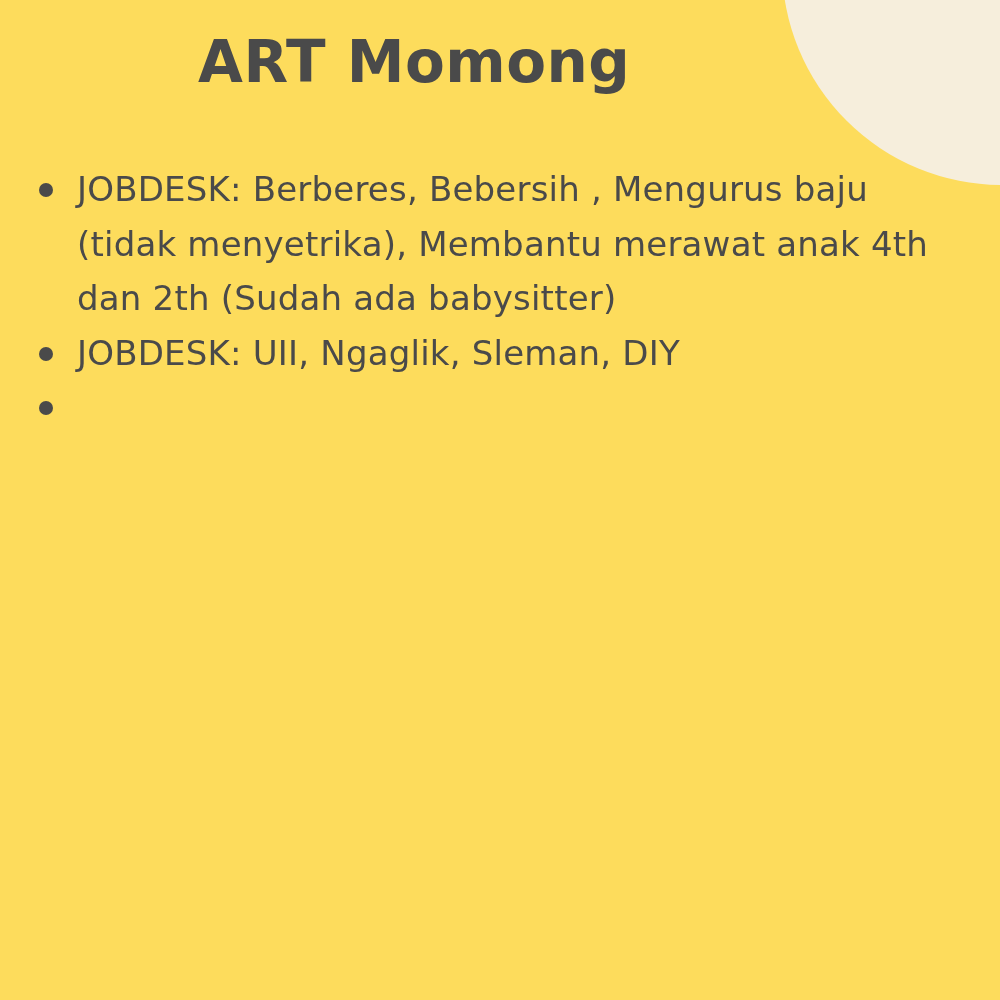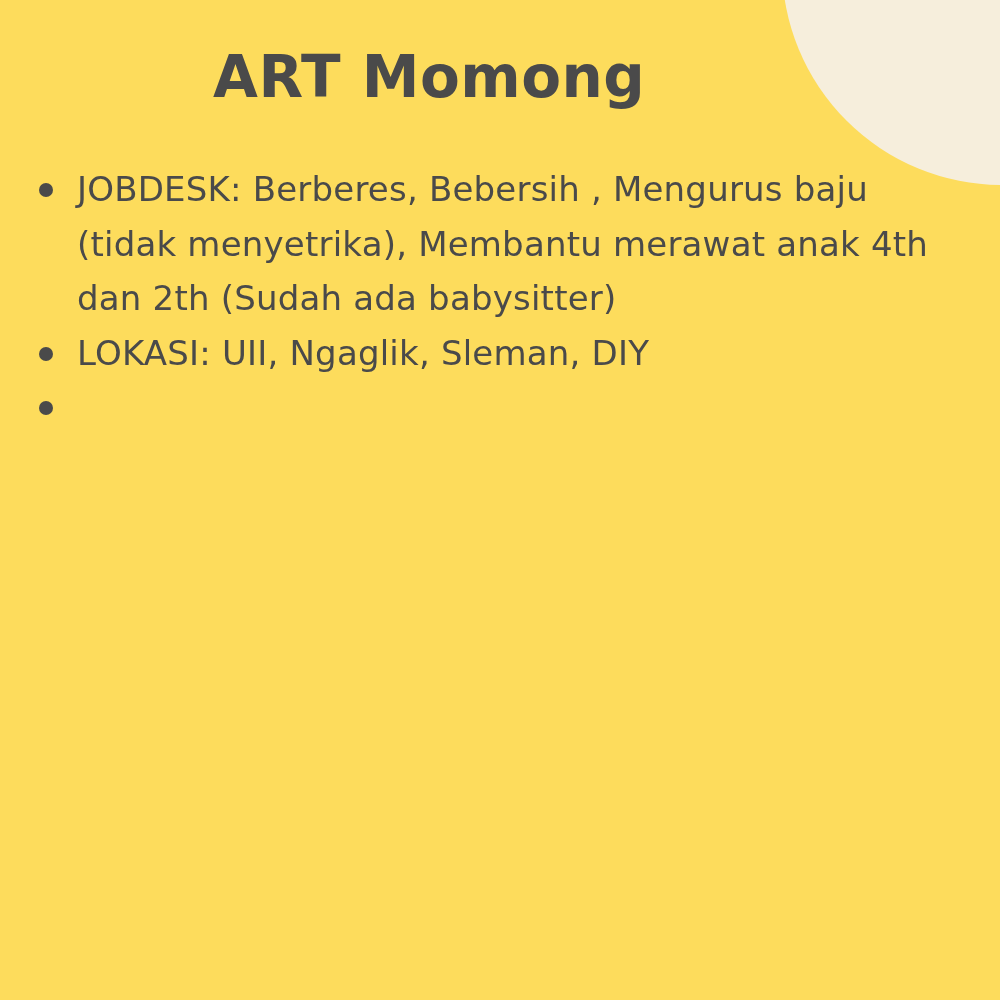--- a/index.html
+++ b/index.html
@@ -21,21 +21,21 @@
       height: 440px;
       border-radius: 50%;
       background: #F6EEDC;
       left: 782px;
       top: -255px;
     }
     .title {
       position: absolute;
       left: 198px;
       top: 22px;
-      margin: 15px;
+      margin: 0;
       font-family: "DejaVu Sans", sans-serif;
       font-weight: bold;
       font-size: 58px;
       line-height: 80px;
       color: #4a4a4a;
       letter-spacing: 0.5px;
     }
     .content-list {
       position: absolute;
       left: 0;
@@ -72,18 +72,18 @@
 
 <h1 class="title">ART Momong</h1>
 
 <ul class="content-list">
   <li class="content-item">
     <span class="bullet"></span>
     <span>JOBDESK: Berberes, Bebersih , Mengurus baju (tidak menyetrika), Membantu merawat anak 4th dan 2th (Sudah ada babysitter)</span>
   </li>
   <li class="content-item">
     <span class="bullet"></span>
-    <span>LOKASI: UII, Ngaglik, Sleman, DIY</span>
+    <span>JOBDESK: UII, Ngaglik, Sleman, DIY</span>
   </li>
   <li class="content-item">
     <span class="bullet"></span>
   </li>
 </ul>
 
 </body></html>

